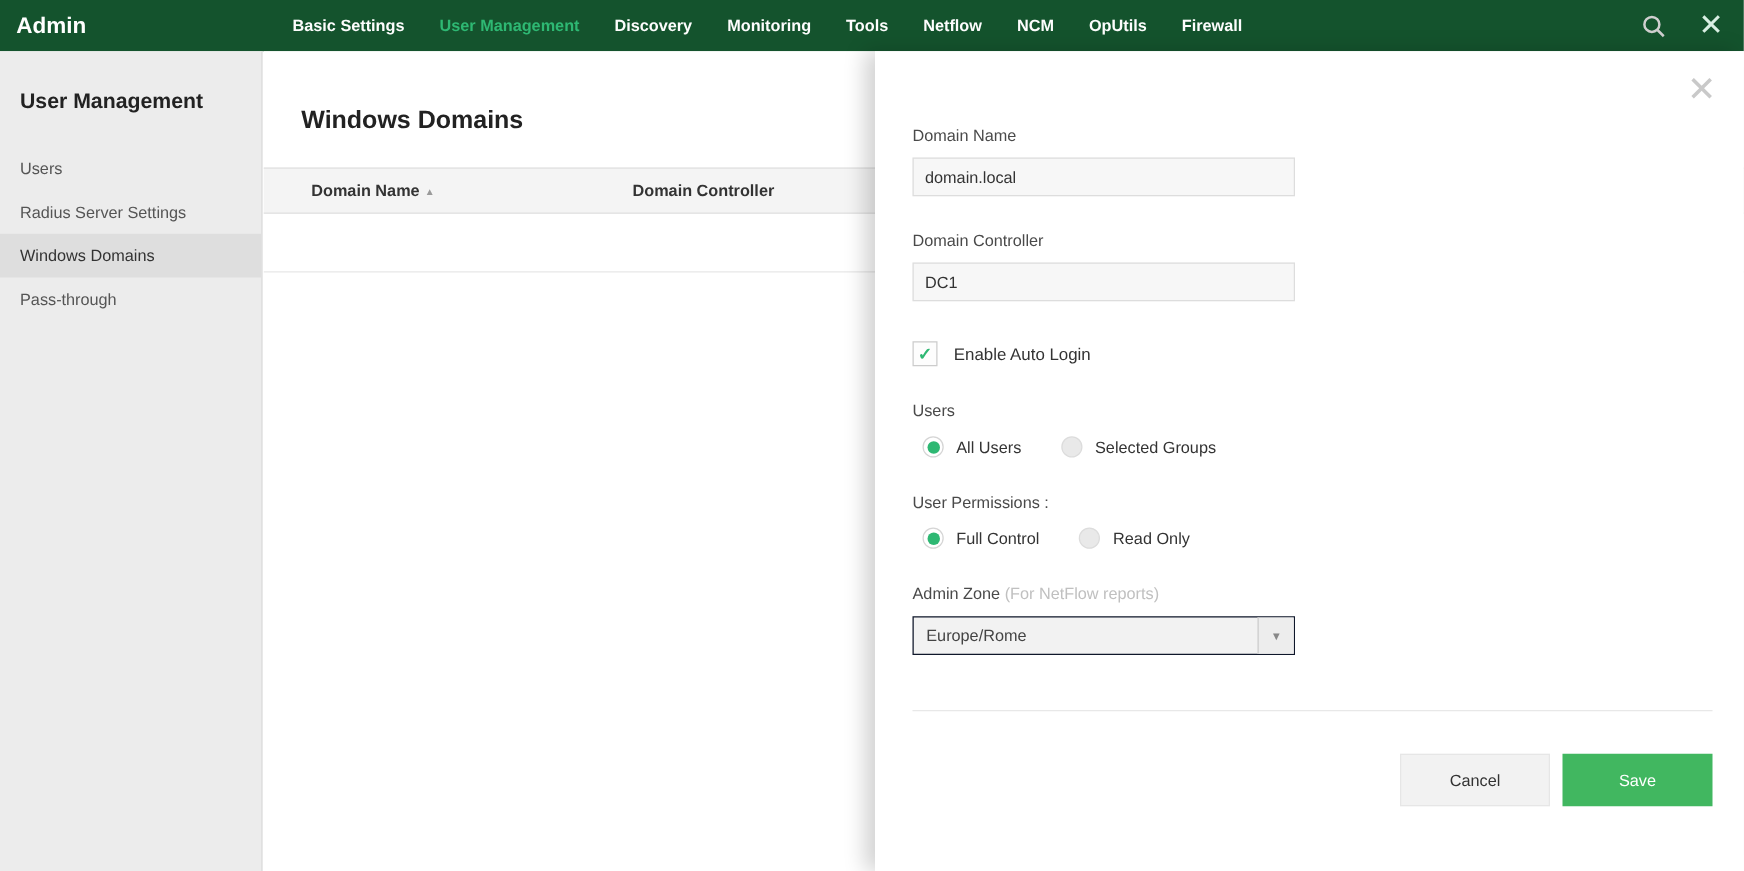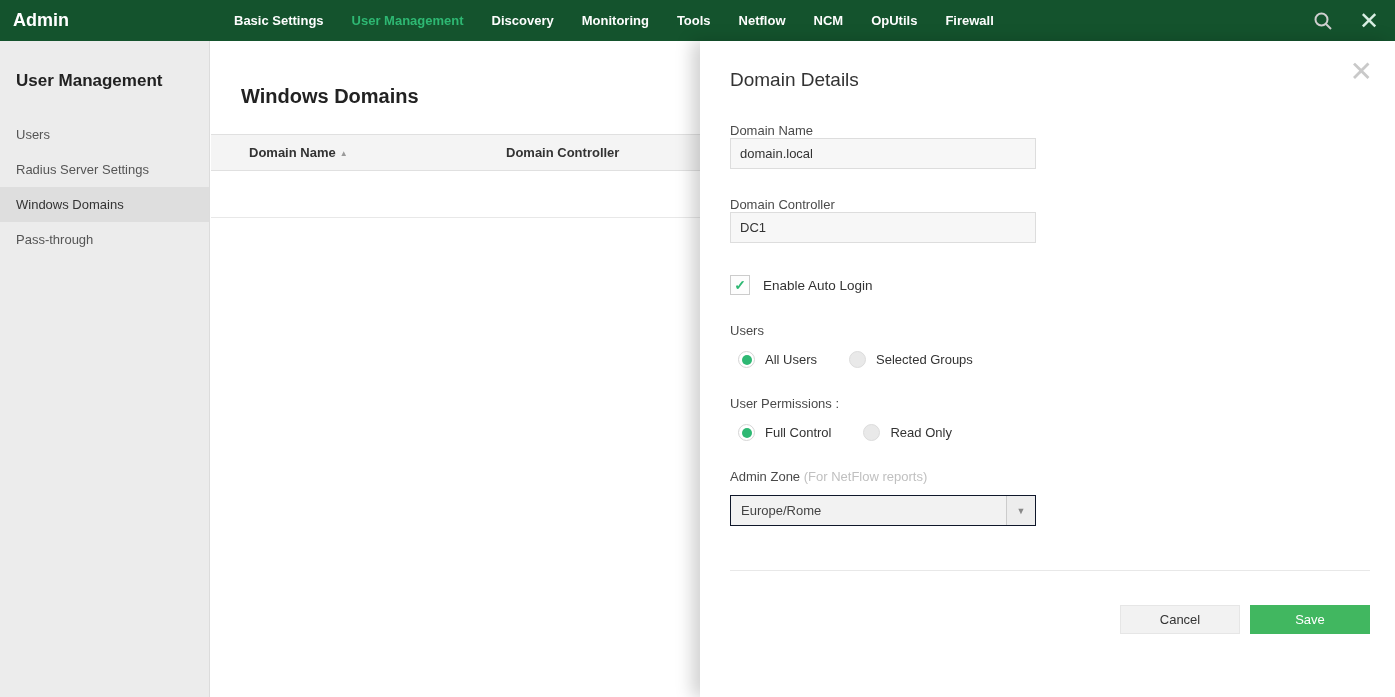--- a/index.html
+++ b/index.html
@@ -32,21 +32,21 @@
   .table-empty-row { height:47px; border-bottom:1px solid #e8e8e8; }
 
   
   .panel { position:absolute; top:41px; left:700px; right:0; bottom:0; background:#fff; box-shadow:-8px 0 16px rgba(0,0,0,0.18); padding:28px 25px 0 30px; }
   .panel-title { font-size:19px; color:#333; }
   .panel-close { position:absolute; top:18px; right:22px; font-size:28px; font-weight:200; color:#c9c9c9; cursor:pointer; line-height:26px; }
 
   .field-label { font-size:13px; color:#4a4a4a; margin-top:28px; }
   .field-label.first { margin-top:32px; }
   .field-hint { color:#c0c0c0; font-size:13px;text-align:center; }
-  .text-input { width:306px; height:31px; background:#f7f7f7; border:1px solid #ddd; font-family:"Liberation Sans", sans-serif; font-size:13px; color:#333; padding:0 9px; display:block; }
+  .text-input { margin-top:10px; width:306px; height:31px; background:#f7f7f7; border:1px solid #ddd; font-family:"Liberation Sans", sans-serif; font-size:13px; color:#333; padding:0 9px; display:block; }
 
   .checkbox-row { margin-top:32px; display:flex; align-items:center; }
   .checkbox { width:20px; height:20px; border:1px solid #ccc; background:#fdfdfd; display:flex; align-items:center; justify-content:center; cursor:pointer; }
   .checkbox .check-glyph { color:#2eb873; font-size:14px; font-weight:bold; }
   .checkbox-label { font-size:13.5px; color:#333; margin-left:13px; }
 
   .radio-row { margin-top:13px; display:flex; align-items:center; padding-left:8px; }
   .radio { width:17px; height:17px; border-radius:50%; cursor:pointer; display:flex; align-items:center; justify-content:center; }
   .radio.selected { background:#fff; border:1px solid #d5d5d5; }
   .radio.selected .dot { width:10px; height:10px; border-radius:50%; background:#2eb873; }
@@ -54,21 +54,21 @@
   .radio-label { font-size:13px; color:#333; margin:0 32px 0 10px; }
 
   .select { margin-top:11px; width:306px; height:31px; background:#f2f2f2; border:1px solid #0f172a; display:flex; cursor:pointer; }
   .select-value { flex:1; font-size:13px; color:#444; line-height:29px; padding-left:10px; }
   .select-arrow-btn { width:29px; border-left:1px solid #ccc; background:#ededed; display:flex; align-items:center; justify-content:center; }
   .select-arrow-btn .arrow-glyph { font-size:9px; color:#888; }
 
   .panel-divider { margin-top:44px; border-top:1px solid #e8e8e8; }
 
   .panel-footer { margin-top:34px; display:flex; justify-content:flex-end; gap:10px; }
-  .btn { width:120px; height:29px; font-family:"Liberation Sans", sans-serif; font-size:13px; border:none; cursor:pointer; }
+  .btn { width:120px; height:42px; font-family:"Liberation Sans", sans-serif; font-size:13px; border:none; cursor:pointer; }
   .btn-cancel { background:#f2f2f2; color:#333; border:1px solid #e6e6e6; }
   .btn-save { background:#41b760; color:#fff; }
 </style>
 </head>
 <body>
 
 <div class="topbar">
   <div class="brand">Admin</div>
   <div class="topnav">
     <div class="topnav-item">Basic Settings</div>
@@ -105,21 +105,20 @@
       <div class="th th-domain">
         <span>Domain Name</span><span class="sort-arrow">▲</span>
       </div>
       <div class="th">Domain Controller</div>
     </div>
     <div class="table-empty-row"></div>
   </div>
 </div>
 
 <div class="panel">
-  <div class="panel-title">Domain Details</div>
   <span class="panel-close">✕</span>
 
   <div class="field-label first">Domain Name</div>
   <input class="text-input" type="text" value="domain.local" style="">
 
   <div class="field-label">Domain Controller</div>
   <input class="text-input" type="text" value="DC1" style="">
 
   <div class="checkbox-row">
     <div class="checkbox">

